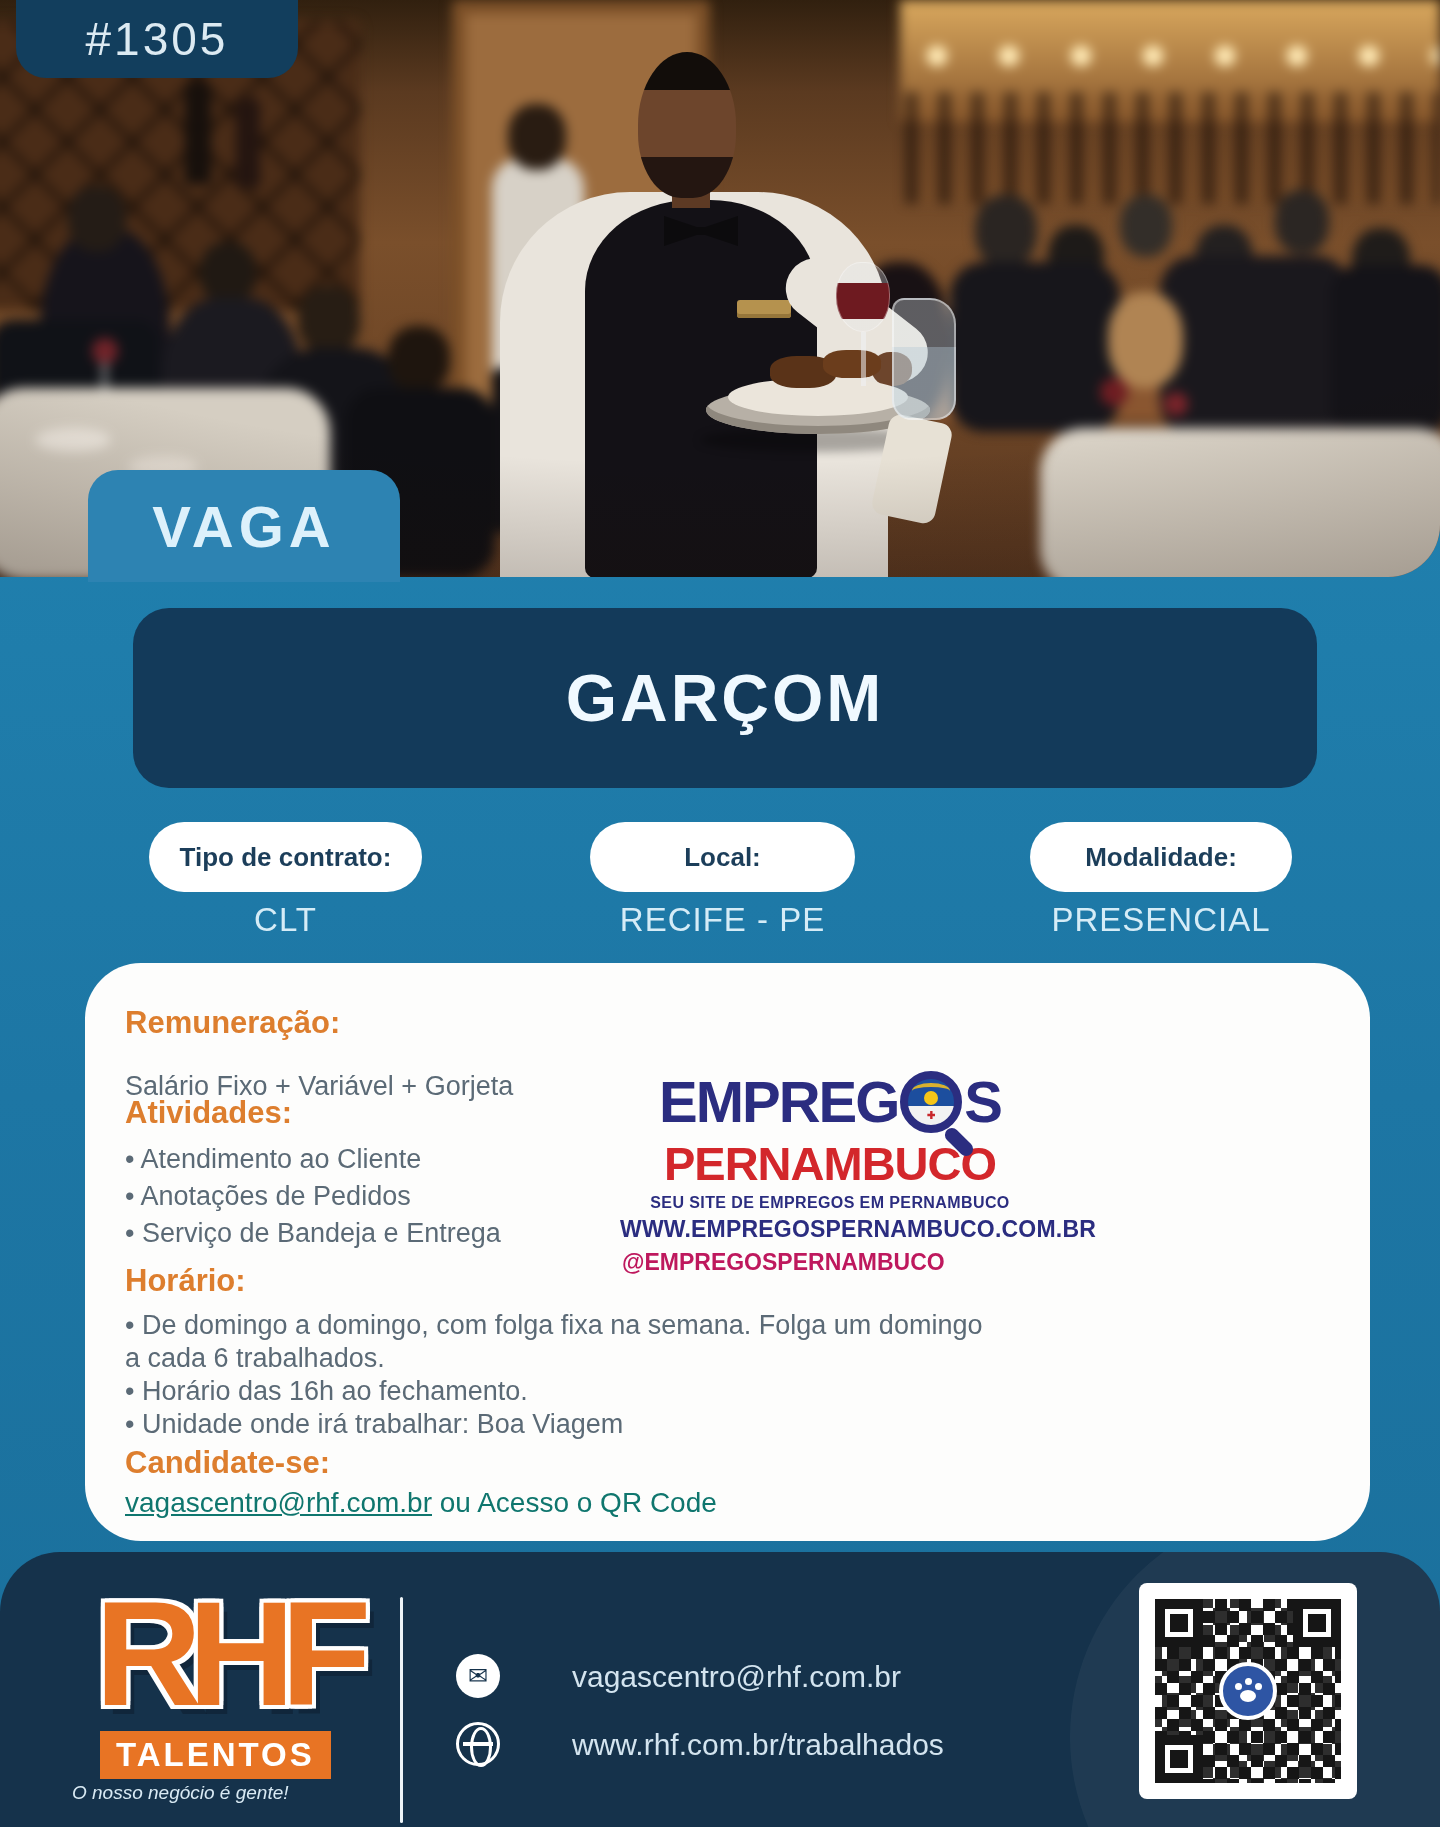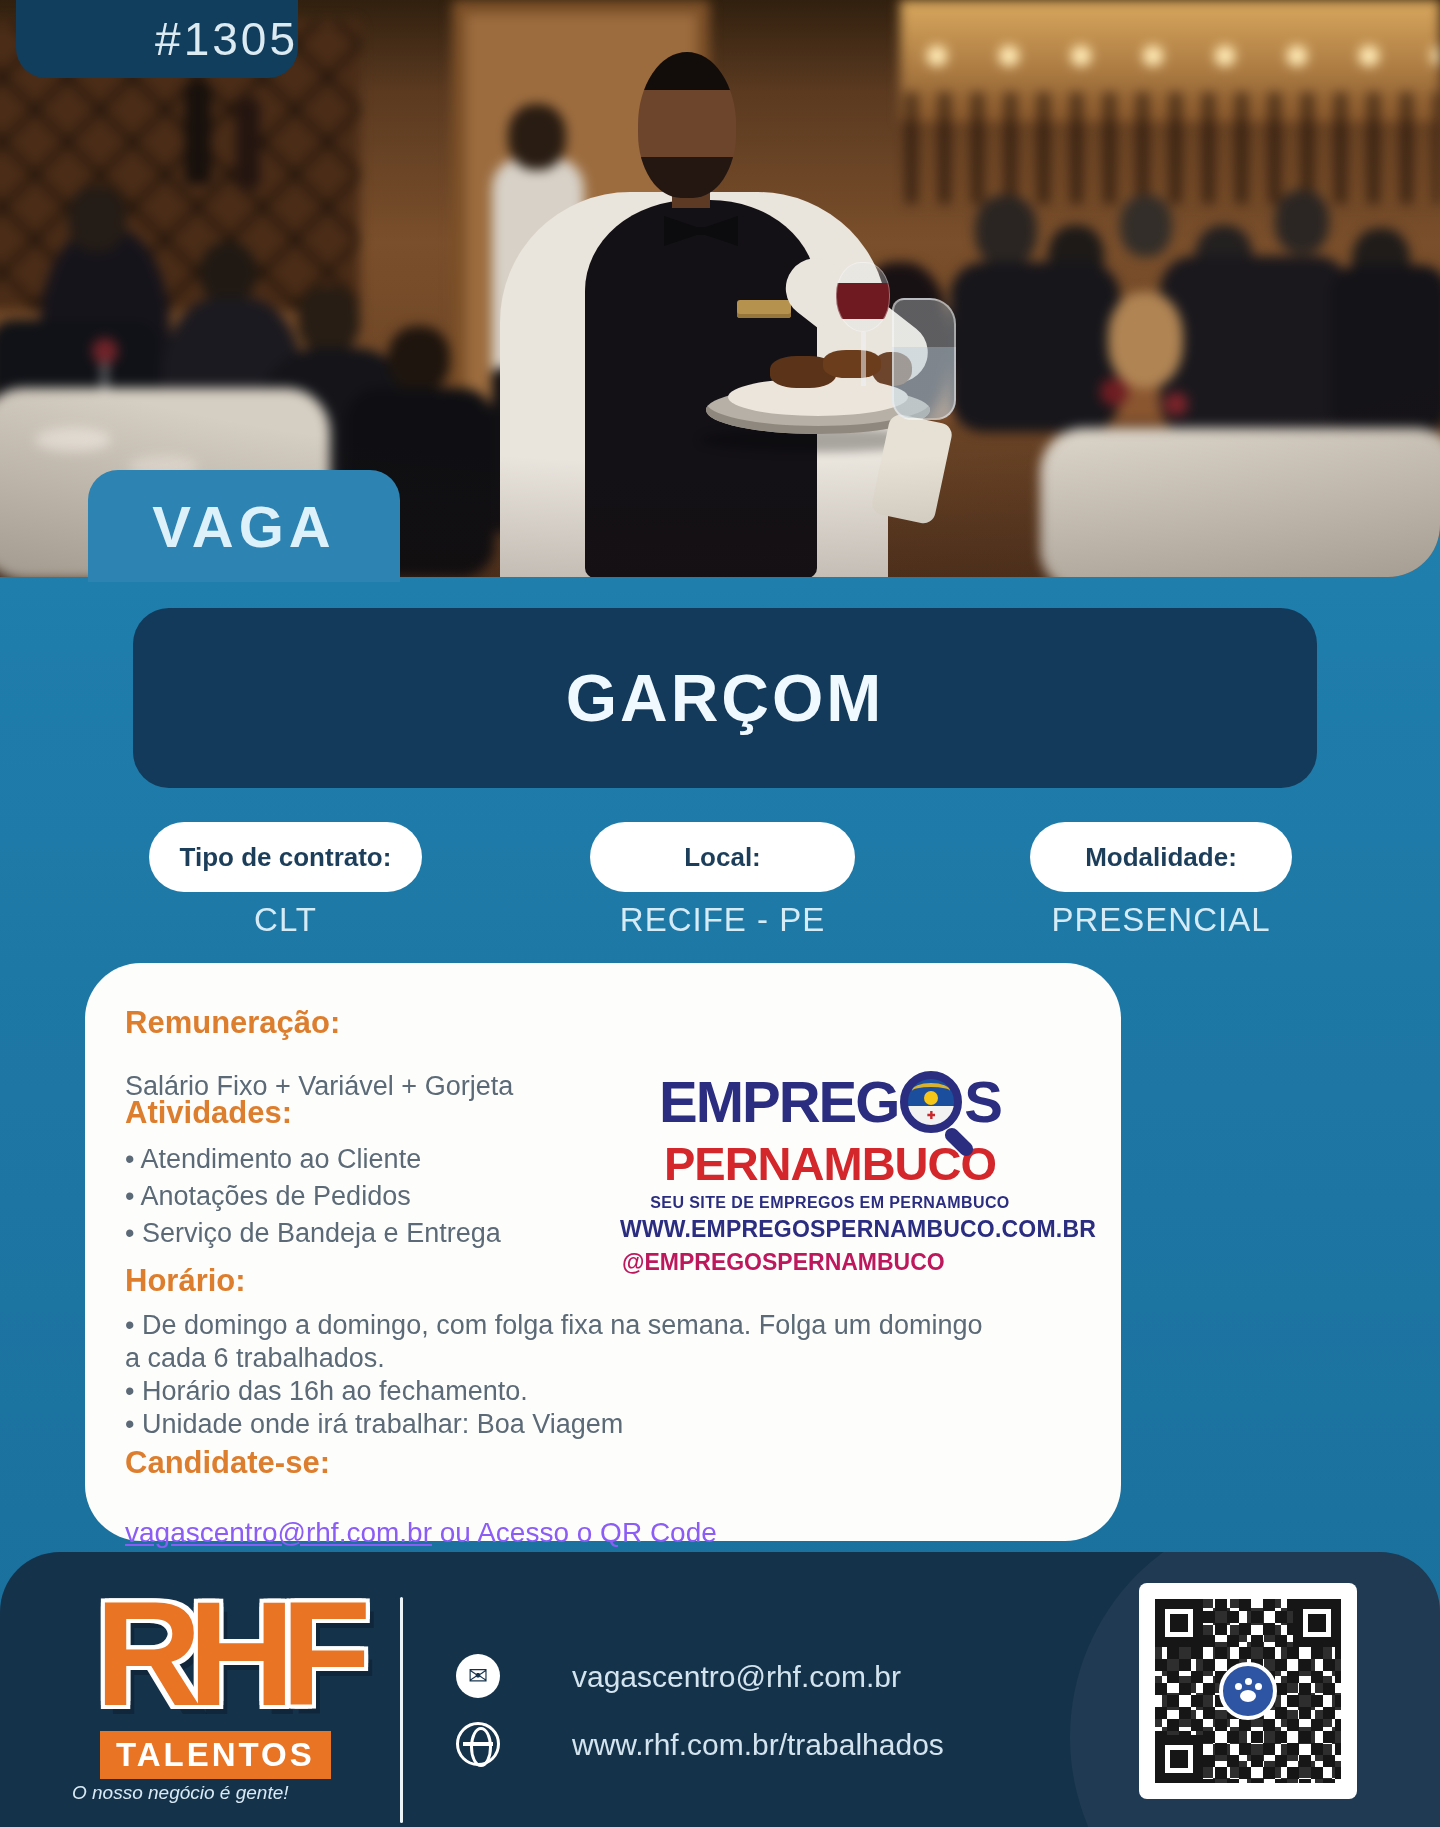--- a/index.html
+++ b/index.html
@@ -88,21 +88,21 @@
   .gbowl{left:836px;top:262px;width:54px;height:70px;border:1px solid rgba(255,255,255,.35);
          border-radius:46% 46% 50% 50%;
          background:linear-gradient(180deg,rgba(235,238,242,.30) 0 30%,#6e1a20 30% 82%,rgba(235,238,242,.25) 82%);}
   .gstem{left:861px;top:332px;width:5px;height:54px;background:rgba(240,243,246,.55);}
   .carafe{left:892px;top:298px;width:64px;height:122px;border:2px solid rgba(255,255,255,.45);
           border-radius:12px 26px 20px 20px;
           background:linear-gradient(180deg,rgba(225,235,240,.35) 0 40%,rgba(195,212,222,.6) 40%);}
 
   
   .badge{position:absolute;left:16px;top:0;width:282px;height:78px;background:#123e5d;
-         border-radius:0 0 30px 30px;display:flex;align-items:center;justify-content:flex-end;
+         border-radius:0 0 30px 30px;display:flex;align-items:center;justify-content:center;
          color:#dceaf2;font-size:46px;letter-spacing:3px;font-weight:500;}
   .vaga{position:absolute;left:88px;top:470px;width:312px;height:112px;background:#2d83b2;
         border-radius:30px 30px 0 0;display:flex;align-items:center;justify-content:center;
         color:#ddf1fb;font-size:58px;font-weight:bold;letter-spacing:5px;}
 
   
   .title-box{position:absolute;left:133px;top:608px;width:1184px;height:180px;background:#133a5a;
              border-radius:36px;display:flex;align-items:center;justify-content:center;
              color:#f0f9ff;font-size:66px;font-weight:bold;letter-spacing:3px;}
 
@@ -113,31 +113,31 @@
   .pill.p0{left:149px;width:273px;}
   .pill.p1{left:590px;width:265px;}
   .pill.p2{left:1030px;width:262px;}
   .pval{position:absolute;top:900px;height:40px;display:flex;align-items:center;justify-content:center;
         color:#d5ecf7;font-size:33px;letter-spacing:1px;}
   .pval.v0{left:149px;width:273px;}
   .pval.v1{left:590px;width:265px;}
   .pval.v2{left:1030px;width:262px;}
 
   
-  .card{position:absolute;left:85px;top:963px;width:1036px;height:578px;background:#fdfdfc;border-radius:56px;}
+  .card{position:absolute;left:85px;top:963px;width:1285px;height:578px;background:#fdfdfc;border-radius:56px;}
   .card .h{position:absolute;left:40px;color:#dd7e2e;font-size:31px;font-weight:bold;}
   .card .t{position:absolute;left:40px;color:#5b6a76;font-size:27px;}
   .h-rem{top:42px;} .t-sal{top:108px;}
   .h-atv{top:132px;}
   .list-atv{position:absolute;left:40px;top:178px;width:560px;color:#5b6a76;font-size:27px;line-height:37px;}
   .h-hor{top:300px;}
   .list-hor{position:absolute;left:40px;top:346px;width:860px;color:#5b6a76;font-size:27px;line-height:33px;}
   .bullet::before{content:"• ";}
   .h-cand{top:482px;}
-  .t-cand{position:absolute;left:40px;top:524px;color:#8b5cf6;font-size:28px;margin-top:30px;}
+  .t-cand{position:absolute;left:40px;top:524px;color:#0f766e;font-size:28px;}
   .t-cand .lnk{text-decoration:underline;}
 
   
   .plogo{position:absolute;left:535px;top:108px;width:420px;text-align:center;}
   .plogo .row1{display:flex;align-items:center;justify-content:center;
                color:#2b2d80;font-size:58px;font-weight:800;letter-spacing:-2px;line-height:1;}
   .mag{position:relative;width:62px;height:62px;margin:0 2px;flex:0 0 auto;}
   .mag .ring{position:absolute;inset:0;border:8px solid #2b2d80;border-radius:50%;
              background:linear-gradient(180deg,#1c4e9e 0 58%,#f2f2f2 58%);}
   .mag .sun{position:absolute;left:24px;top:20px;width:14px;height:14px;border-radius:50%;background:#f5c518;}

